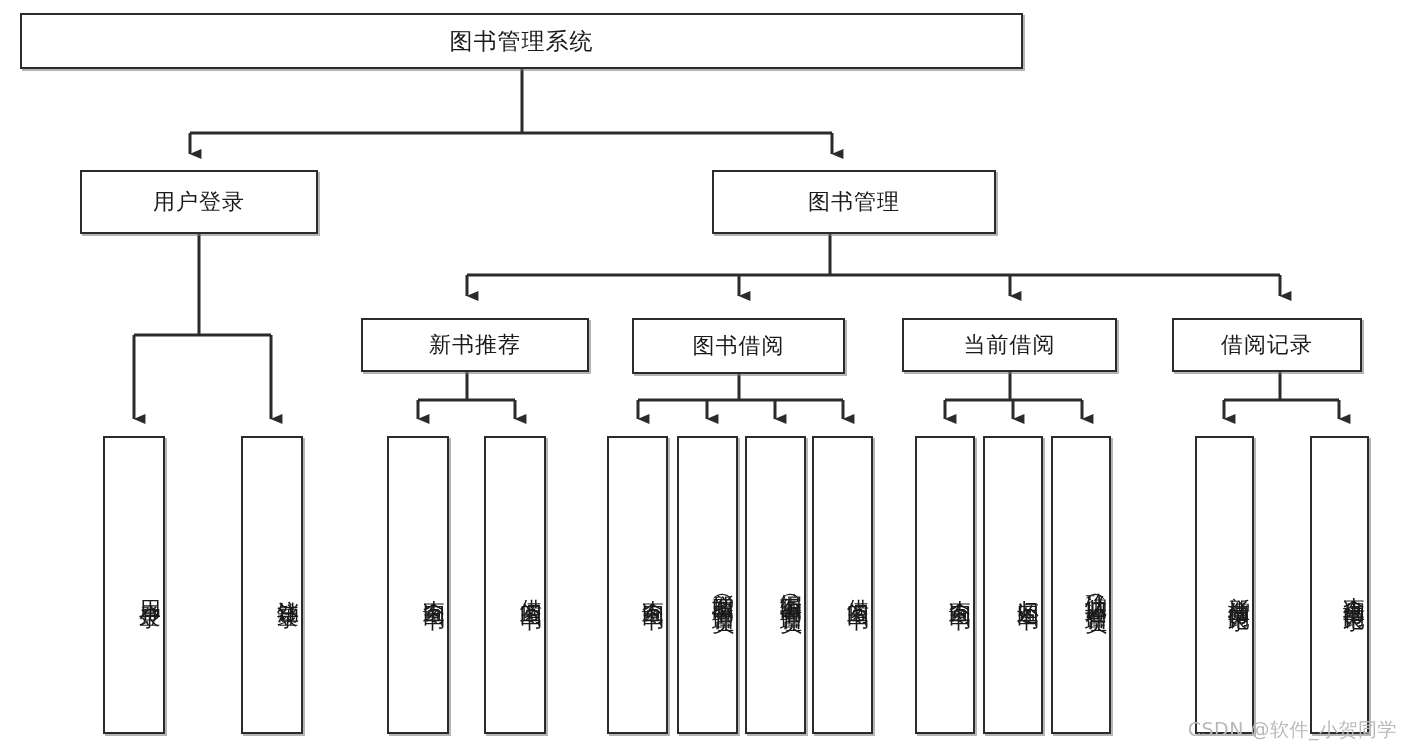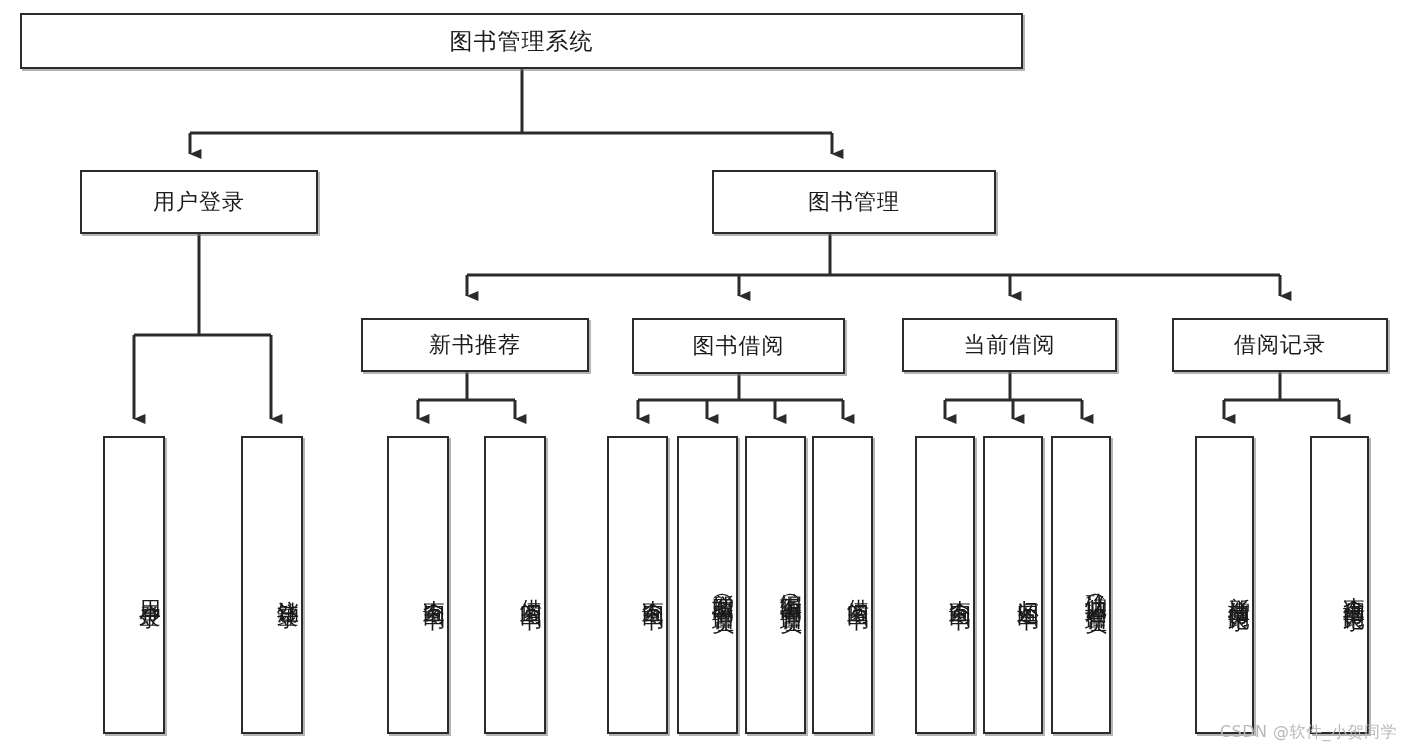--- a/index.html
+++ b/index.html
@@ -52,21 +52,21 @@
   }
   .node.v .vtxt{
     writing-mode:vertical-rl;
     text-orientation:upright;
     display:block;
   }
   .watermark{
     position:absolute;
     right:8px;
     bottom:4px;
-    font-size:16px;
+    font-size:19px;
     color:#b9b9b9;
     letter-spacing:.5px;
     white-space:nowrap;
     user-select:none;
   }
 </style>
 </head>
 <body>
 
 <div id="canvas">
@@ -138,21 +138,21 @@
   </div>
 
   <div class="node h shadow" style="left:632px;top:318px;width:213px;height:56px;">
     <span>图书借阅</span>
   </div>
 
   <div class="node h shadow" style="left:902px;top:318px;width:215px;height:54px;">
     <span>当前借阅</span>
   </div>
 
-  <div class="node h shadow" style="left:1172px;top:318px;width:216px;height:54px;">
+  <div class="node h shadow" style="left:1172px;top:318px;width:190px;height:54px;">
     <span>借阅记录</span>
   </div>
 
   <div class="node v shadow" style="left:103px;top:436px;width:62px;height:298px;">
     <span class="vtxt">用户登录</span>
   </div>
 
   <div class="node v shadow" style="left:241px;top:436px;width:62px;height:298px;">
     <span class="vtxt">注销登录</span>
   </div>

